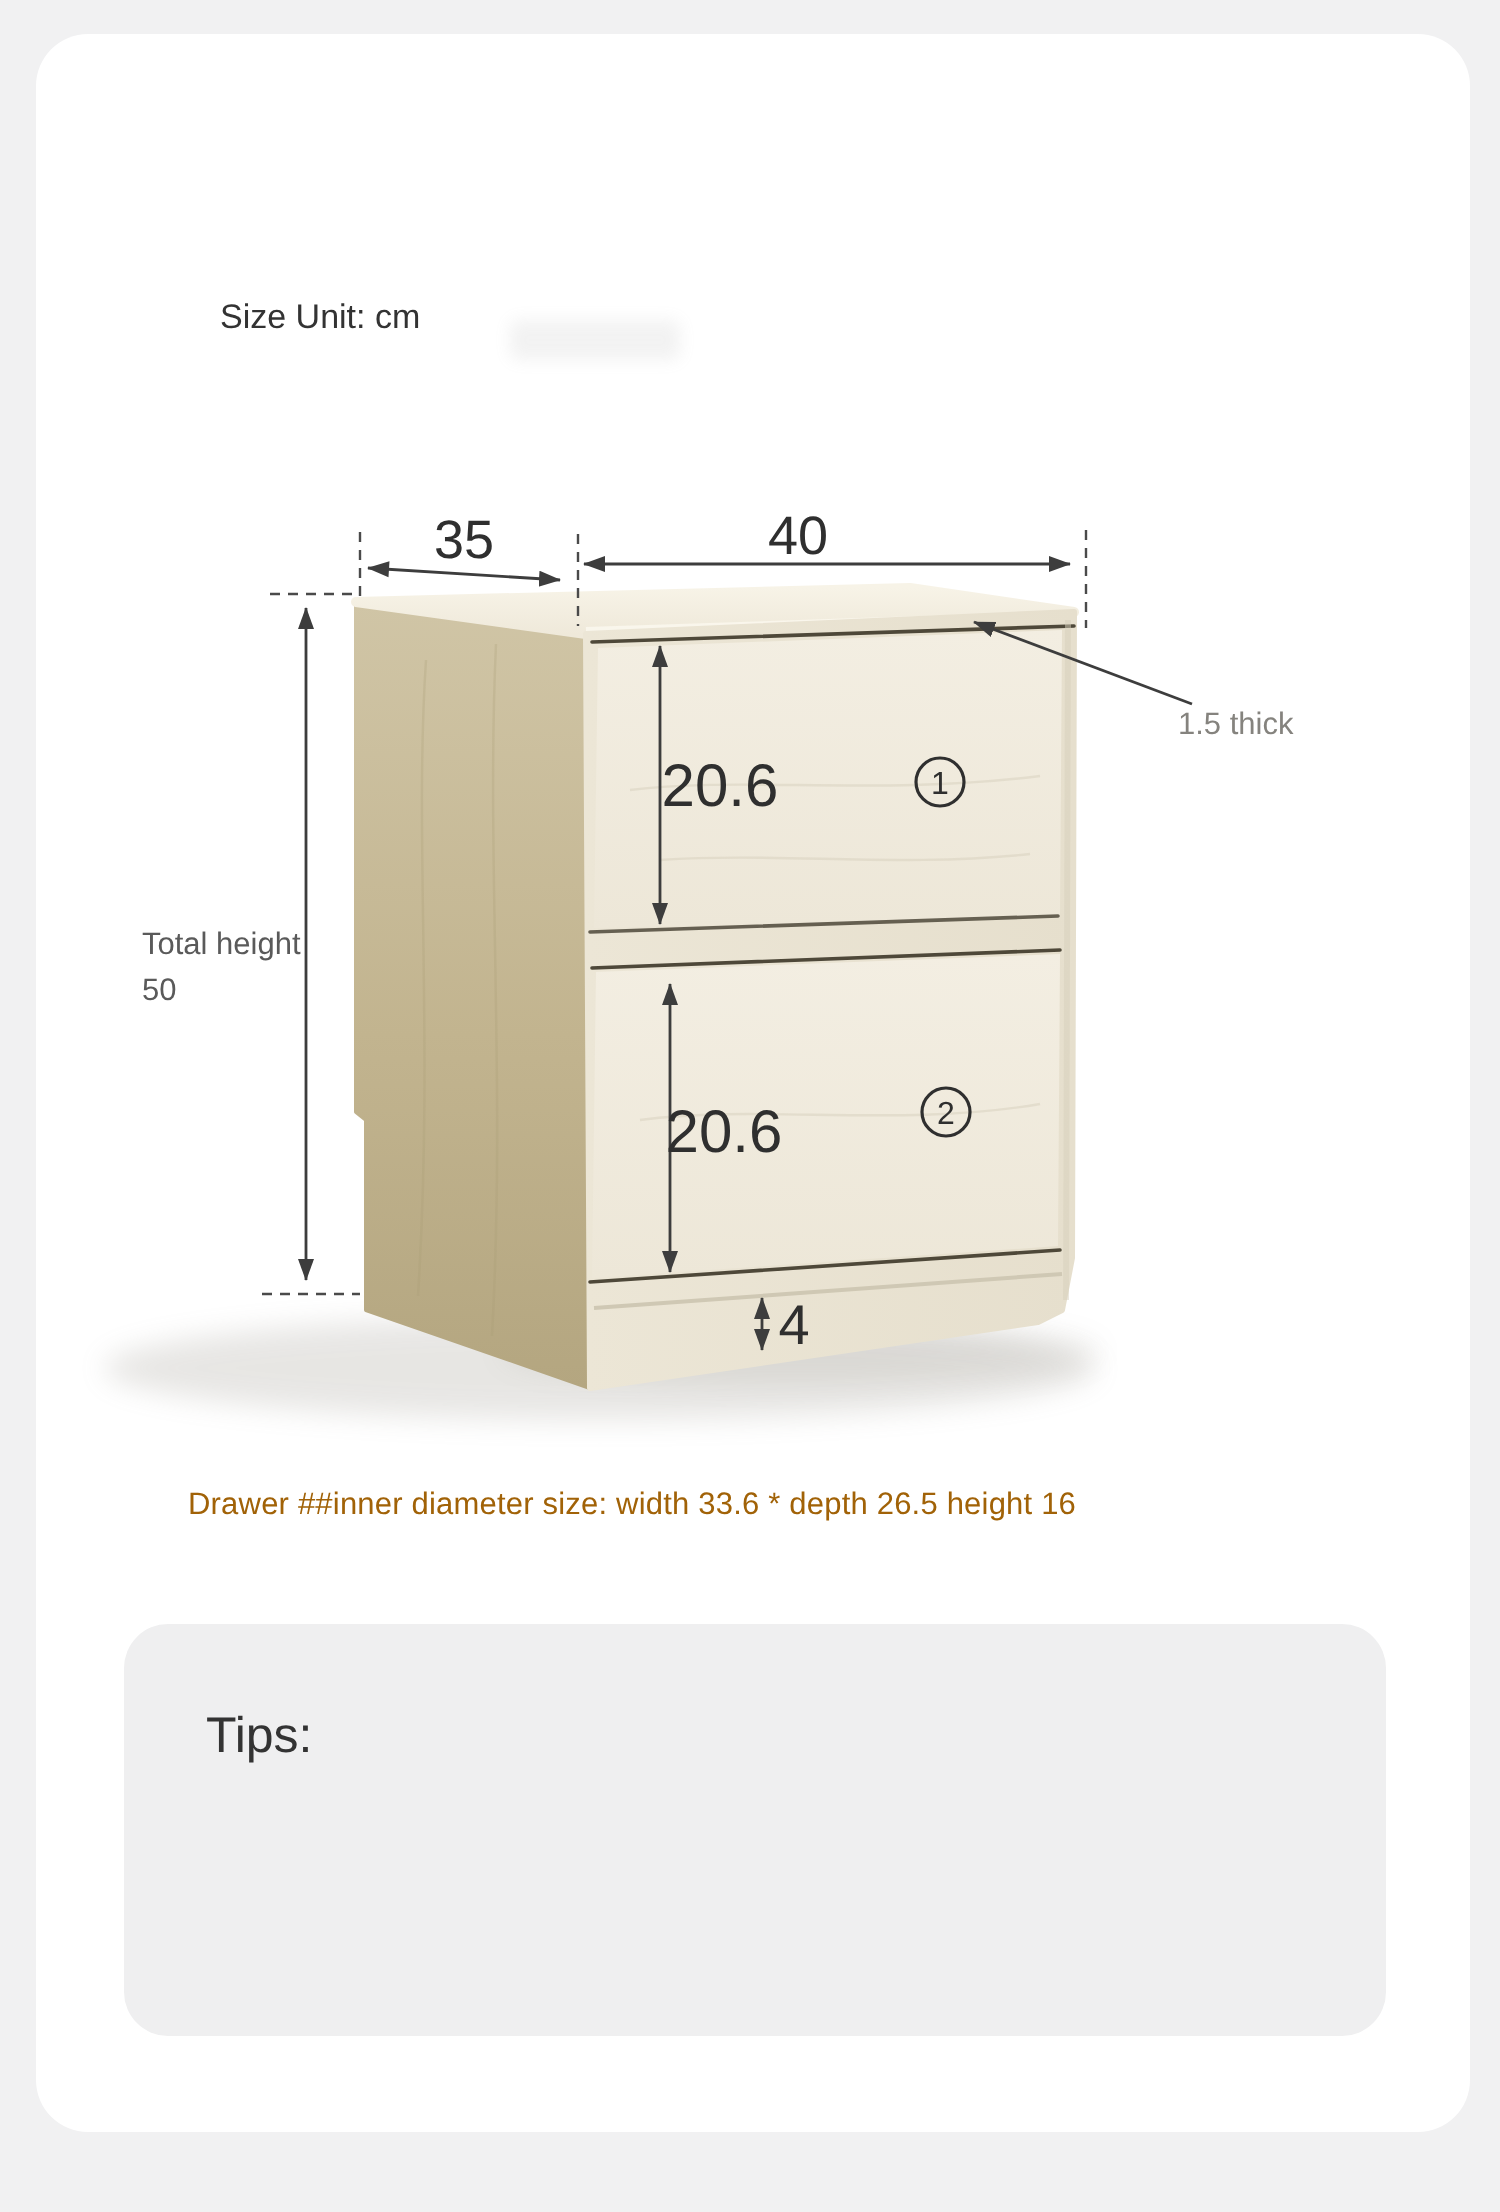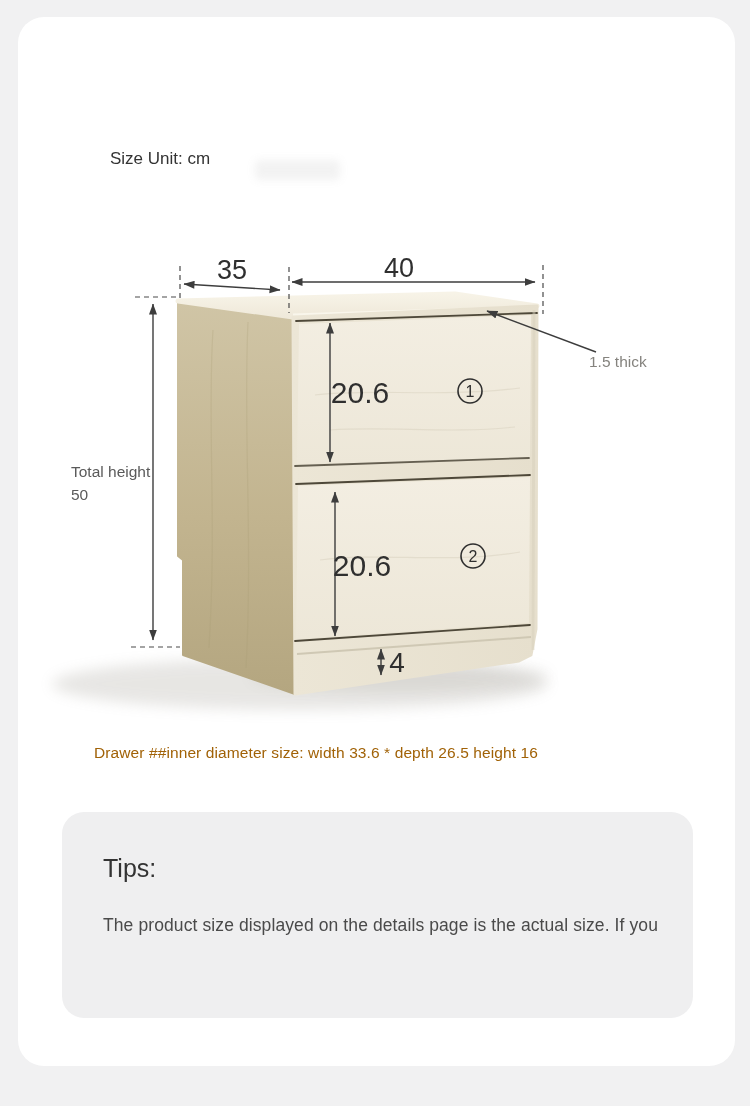--- a/index.html
+++ b/index.html
@@ -143,16 +143,15 @@
       <text x="470" y="397" font-size="16" text-anchor="middle" fill="#2f2f2f">1</text>
       <text x="473" y="562" font-size="16" text-anchor="middle" fill="#2f2f2f">2</text>
     </g>
   </svg>
 
   <div class="drawer-note">Drawer ##inner diameter size: width 33.6 * depth 26.5 height 16</div>
 
   <div class="tips">
     <div class="tips-title">Tips:</div>
     <div class="tips-body">
-      <div>The product size displayed on the details page is the actual size. If you</div>
     </div>
   </div>
 </div>
 
 </body></html>

